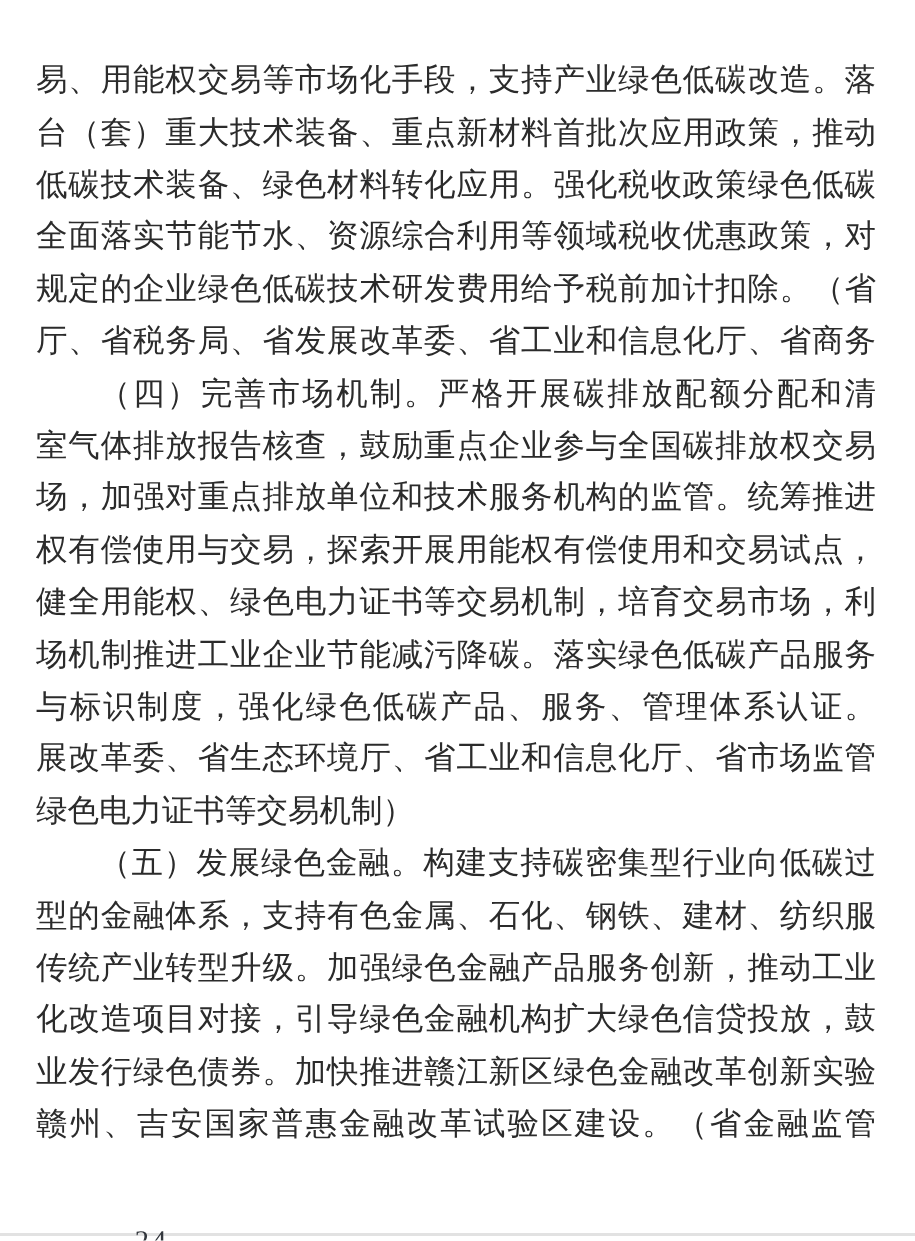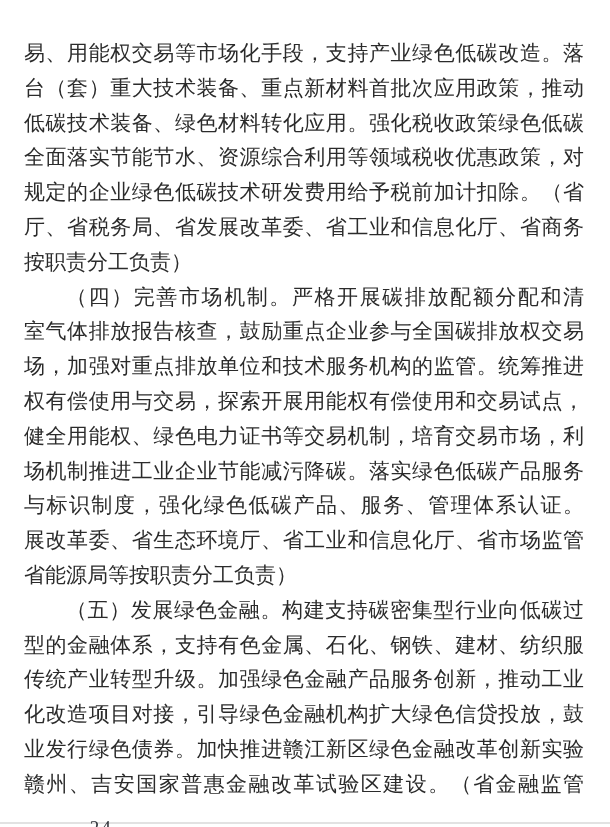--- a/index.html
+++ b/index.html
@@ -69,30 +69,29 @@
 <div class="page">
 
   <div class="text-block" id="text-block" style="color: rgb(43, 43, 43);">
 
   <div class="line">易、用能权交易等市场化手段，支持产业绿色低碳改造。落实首</div>
       <div class="line">台（套）重大技术装备、重点新材料首批次应用政策，推动绿色</div>
       <div class="line">低碳技术装备、绿色材料转化应用。强化税收政策绿色低碳导向，</div>
       <div class="line">全面落实节能节水、资源综合利用等领域税收优惠政策，对符合</div>
       <div class="line">规定的企业绿色低碳技术研发费用给予税前加计扣除。（省财政</div>
       <div class="line">厅、省税务局、省发展改革委、省工业和信息化厅、省商务厅等</div>
-      <div class="line short">按职责分工负责）</div>
       <div class="line indent">（四）完善市场机制。严格开展碳排放配额分配和清缴、温</div>
       <div class="line">室气体排放报告核查，鼓励重点企业参与全国碳排放权交易市</div>
       <div class="line">场，加强对重点排放单位和技术服务机构的监管。统筹推进排污</div>
       <div class="line">权有偿使用与交易，探索开展用能权有偿使用和交易试点，建立</div>
       <div class="line">健全用能权、绿色电力证书等交易机制，培育交易市场，利用市</div>
       <div class="line">场机制推进工业企业节能减污降碳。落实绿色低碳产品服务认证</div>
       <div class="line">与标识制度，强化绿色低碳产品、服务、管理体系认证。（省发</div>
       <div class="line">展改革委、省生态环境厅、省工业和信息化厅、省市场监管局、</div>
-      <div class="line short">省能源局等按职责分工负责）</div>
+      <div class="line short">绿色电力证书等交易机制）</div>
       <div class="line indent">（五）发展绿色金融。构建支持碳密集型行业向低碳过渡转</div>
       <div class="line">型的金融体系，支持有色金属、石化、钢铁、建材、纺织服装等</div>
       <div class="line">传统产业转型升级。加强绿色金融产品服务创新，推动工业绿色</div>
       <div class="line">化改造项目对接，引导绿色金融机构扩大绿色信贷投放，鼓励企</div>
       <div class="line">业发行绿色债券。加快推进赣江新区绿色金融改革创新实验区和</div>
       <div class="line">赣州、吉安国家普惠金融改革试验区建设。（省金融监管局、省</div>
     </div>
 
   <div class="page-divider" style="background: rgb(226, 226, 226);"></div>
 

